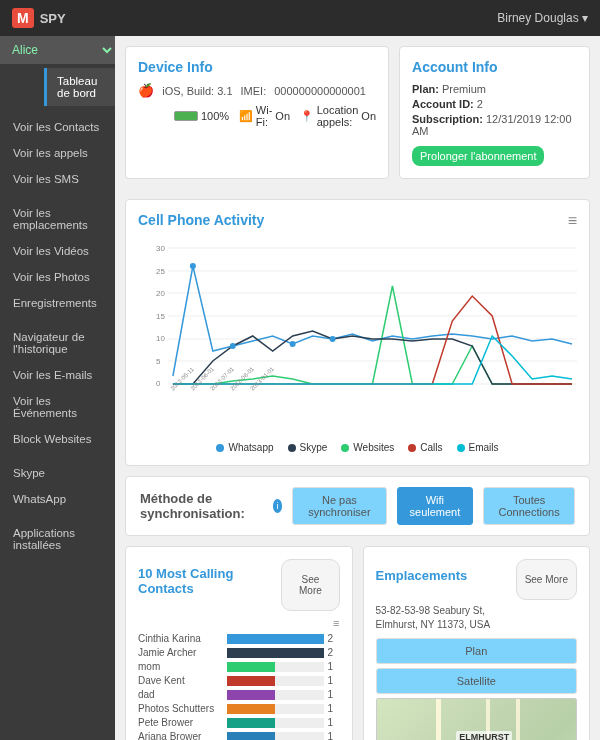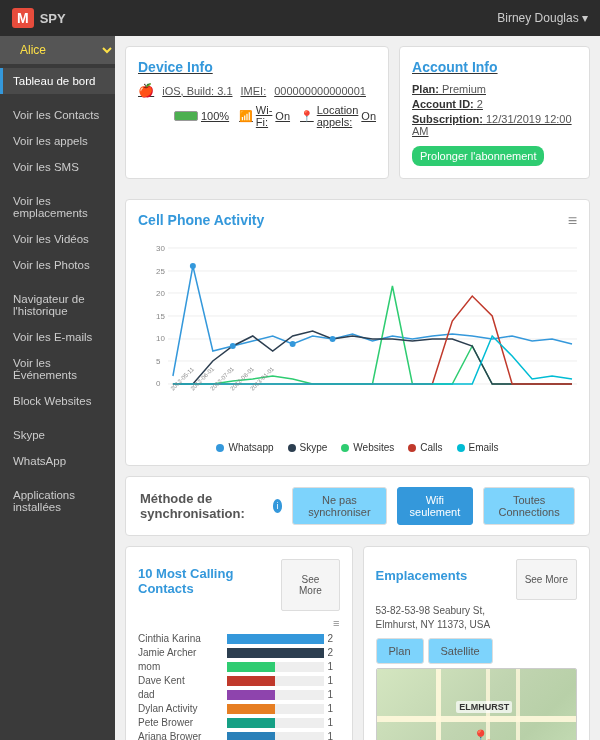--- a/index.html
+++ b/index.html
@@ -9,33 +9,33 @@
     .header { background: #2c2c2c; color: #fff; display: flex; align-items: center; justify-content: space-between; padding: 6px 12px; height: 36px; }
     .header-logo { display: flex; align-items: center; gap: 6px; font-weight: bold; font-size: 14px; color: #e74c3c; }
     .header-logo span.spy { color: #ccc; font-size: 13px; }
     .header-user { color: #ccc; font-size: 12px; cursor: pointer; }
 
     
     .layout { display: flex; }
 
     
     .sidebar { width: 115px; background: #3a3a3a; color: #ccc; min-height: 704px; flex-shrink: 0; }
-    .sidebar-select { width: 100%; background: #555; color: #fde047; border: none; padding: 6px 16px; font-size: 12px; margin-bottom: 4px; }
+    .sidebar-select { width: 100%; background: #555; color: #86efac; border: none; padding: 6px 8px; font-size: 12px; margin-bottom: 4px; }
     .sidebar-item { padding: 7px 10px; font-size: 11.5px; cursor: pointer; border-left: 3px solid transparent; }
-    .sidebar-item.active { background: #4a4a4a; border-left: 3px solid #3498db; color: #fff; }
+    .sidebar-item.active { background: #4a4a4a; border-left: 3px solid #3498db; color: #fff; margin-left: 44px; }
     .sidebar-divider { height: 8px; }
 
     
     .main { flex: 1; padding: 10px; background: #f0f0f0; }
 
     
     .card { background: #fff; border: 1px solid #ddd; border-radius: 4px; padding: 12px; margin-bottom: 10px; }
 
     
-    .top-row { display: flex; gap: 10px; margin-bottom: 10px; text-decoration: underline; }
+    .top-row { display: flex; gap: 10px; margin-bottom: 10px; }
     .device-card { flex: 1; }
     .account-card { flex: 1; }
 
     .card-title { font-size: 14px; font-weight: bold; color: #3498db; margin-bottom: 8px; }
     .device-info-row { display: flex; align-items: center; gap: 8px; font-size: 11px; color: #555; margin-bottom: 6px; }
     .device-info-row .apple-icon { font-size: 13px; }
     .battery-bar { display: inline-flex; align-items: center; gap: 3px; padding-left: 36px; }
     .battery-rect { width: 24px; height: 10px; background: #4CAF50; border: 1px solid #999; border-radius: 2px; }
     .info-icons { display: flex; gap: 10px; align-items: center; margin-top: 4px; }
     .info-icon-item { display: flex; align-items: center; gap: 3px; font-size: 11px; }
@@ -57,21 +57,21 @@
     .sync-label { font-size: 13px; font-weight: bold; color: #555; }
     .sync-btn { padding: 6px 12px; border: 1px solid #ddd; background: #7dd3fc; border-radius: 3px; font-size: 11px; cursor: pointer; color: #555; }
     .sync-btn.active { background: #3498db; color: #fff; border-color: #3498db; }
     .info-circle { display: inline-flex; align-items: center; justify-content: center; width: 14px; height: 14px; border-radius: 50%; background: #3498db; color: #fff; font-size: 9px; cursor: pointer; }
 
     
     .bottom-row { display: flex; gap: 10px; }
     .contacts-card { flex: 1; }
     .map-card { flex: 1; }
 
-    .see-more { float: right; background: #f5f5f5; border: 1px solid #ddd; padding: 14px 8px; font-size: 10px; border-radius: 2px; cursor: pointer; color: #555; }
+    .see-more { float: right; background: #f5f5f5; border: 1px solid #ddd; padding: 14px 8px; font-size: 10px; border-radius: 10px; cursor: pointer; color: #555; }
     .contact-row { display: flex; align-items: center; margin-bottom: 3px; gap: 4px; }
     .contact-name { width: 85px; font-size: 10px; color: #555; text-align: left; flex-shrink: 0; }
     .contact-bar-container { flex: 1; height: 10px; background: #eee; position: relative; }
     .contact-bar { height: 10px; }
     .contact-count { font-size: 10px; color: #555; width: 12px; flex-shrink: 0; }
 
     
     .map-address { font-size: 10px; color: #555; margin-bottom: 6px; line-height: 1.4; }
     .map-placeholder { width: 100%; height: 160px; background: #c8d8c0; border: 1px solid #ccc; border-radius: 2px; position: relative; overflow: hidden; }
     .map-bg { width: 100%; height: 100%; background: linear-gradient(135deg, #d4e6c0 0%, #c0d4b0 40%, #b8d0a8 60%, #d0e8c0 100%); }
@@ -98,20 +98,21 @@
     <select class="sidebar-select"><option>Alice</option></select>
     <div class="sidebar-item active"><span>Tableau de bord</span></div>
     <div class="sidebar-divider"></div>
     <div class="sidebar-item"><span>Voir les Contacts</span></div>
     <div class="sidebar-item"><span>Voir les appels</span></div>
     <div class="sidebar-item"><span>Voir les SMS</span></div>
     <div class="sidebar-divider"></div>
     <div class="sidebar-item"><span>Voir les emplacements</span></div>
     <div class="sidebar-item"><span>Voir les Vidéos</span></div>
     <div class="sidebar-item"><span>Voir les Photos</span></div>
+    <div class="sidebar-item"><span>Enregistrements</span></div>
     <div class="sidebar-divider"></div>
     <div class="sidebar-item"><span>Navigateur de l'historique</span></div>
     <div class="sidebar-item"><span>Voir les E-mails</span></div>
     <div class="sidebar-item"><span>Voir les Événements</span></div>
     <div class="sidebar-item"><span>Block Websites</span></div>
     <div class="sidebar-divider"></div>
     <div class="sidebar-item"><span>Skype</span></div>
     <div class="sidebar-item"><span>WhatsApp</span></div>
     <div class="sidebar-divider"></div>
     <div class="sidebar-item"><span>Applications installées</span></div>
@@ -288,21 +289,21 @@
       <span class="contact-count">1</span>
     </div>
             <div class="contact-row">
       <span class="contact-name">dad</span>
       <div class="contact-bar-container">
         <div class="contact-bar" style="width:50%;background:#8e44ad;"></div>
       </div>
       <span class="contact-count">1</span>
     </div>
             <div class="contact-row">
-      <span class="contact-name">Dylan Activity</span>
+      <span class="contact-name">Photos Schutters</span>
       <div class="contact-bar-container">
         <div class="contact-bar" style="width:50%;background:#e67e22;"></div>
       </div>
       <span class="contact-count">1</span>
     </div>
             <div class="contact-row">
       <span class="contact-name">Pete Brower</span>
       <div class="contact-bar-container">
         <div class="contact-bar" style="width:50%;background:#16a085;"></div>
       </div>
@@ -332,21 +333,21 @@
           </div>
 
       </div>
 
       <div class="card map-card">
         <div style="display:flex;justify-content:space-between;align-items:center;margin-bottom:4px;">
           <span class="card-title" style="font-size:13px;">Emplacements</span>
           <button class="see-more">See More</button>
         </div>
         <div class="map-address">53-82-53-98 Seabury St,<br>Elmhurst, NY 11373, USA</div>
-        <div style="display:flex;gap:4px;margin-bottom:4px;">
+        <div style="display:flex;gap:4px;margin-bottom:4px;flex-direction:column;">
           <button class="sync-btn">Plan</button>
           <button class="sync-btn">Satellite</button>
         </div>
         <div class="map-placeholder">
           <div class="map-bg"></div>
 
           <div class="map-road-h" style="top:30%;left:0;width:100%;height:6px;background:#fff8dc;opacity:0.9;"></div>
           <div class="map-road-h" style="top:50%;left:0;width:100%;height:4px;background:#fff8dc;opacity:0.8;"></div>
 
           <div class="map-road-v" style="left:30%;top:0;height:100%;width:5px;background:#fff8dc;opacity:0.9;"></div>

